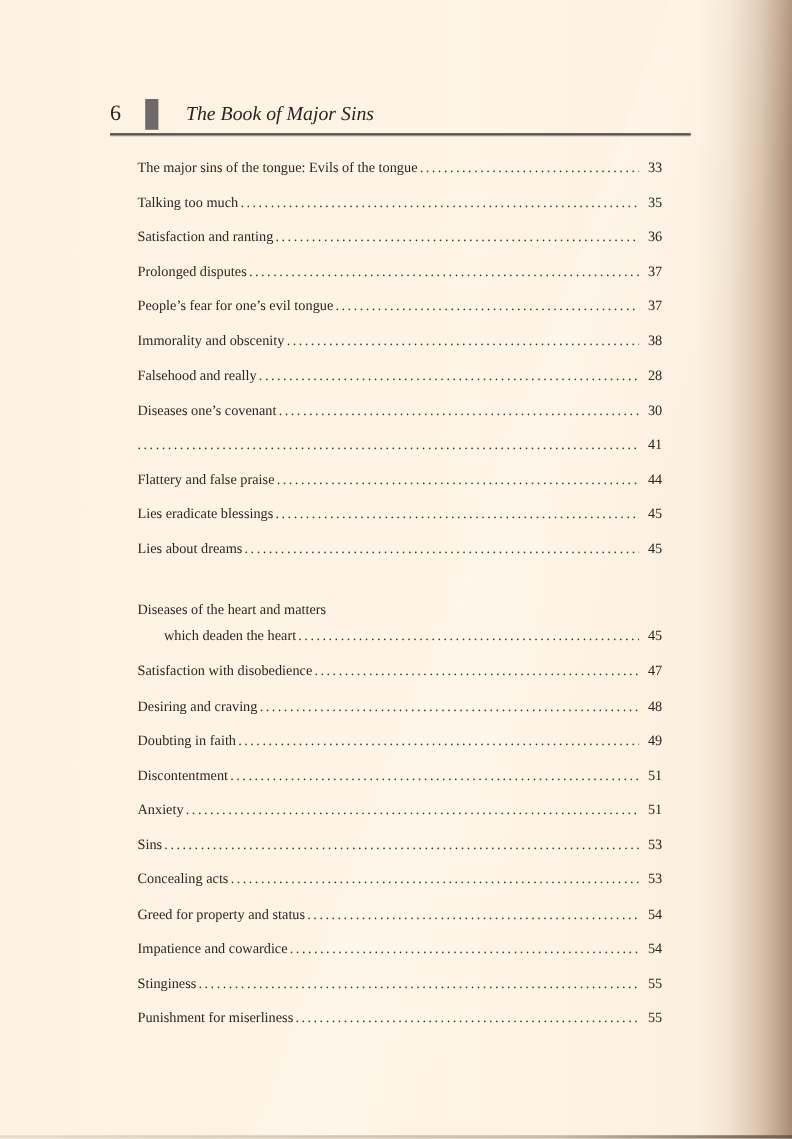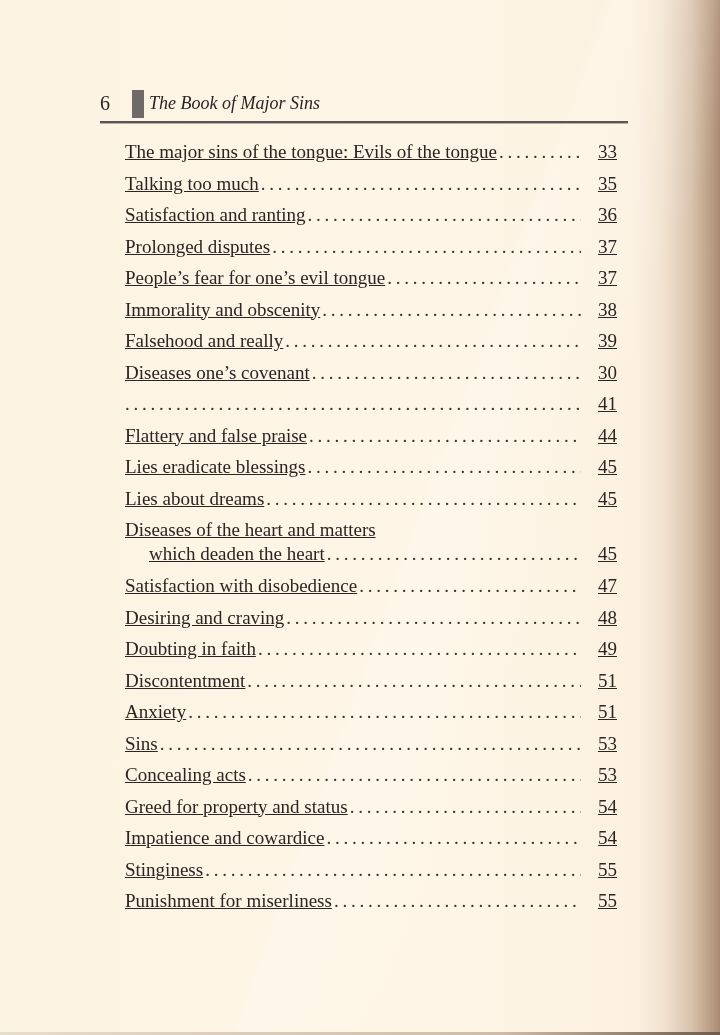--- a/index.html
+++ b/index.html
@@ -26,48 +26,48 @@
       position:absolute; left:100px; top:88px; width:528px; height:30px;
     }
     .page-num {
       position:absolute; left:0; top:4px; font-size:20px;
     }
     .header-block {
       position:absolute; left:32px; top:2px; width:12px; height:28px;
       background:#6f6a68;
     }
     .running-title {
-      position:absolute; left:49px; top:5px; font-size:18px; font-style:italic;
+      position:absolute; left:69px; top:5px; font-size:18px; font-style:italic;
     }
     .header-rule {
       position:absolute; left:100px; top:121px; width:528px; height:2px;
       background:#5a5553;
       box-shadow:0 1px 0 #b9aea3;
     }
     .toc {
       position:absolute; left:125px; top:140px; width:492px;
     }
     .toc-row {
-      position:relative; height:31.5px; font-size:19px; line-height:24px;text-decoration:underline;
-    }
-    .toc-row.two-line { height:56px; }
+      position:relative; height:31.5px; font-size:13px; line-height:24px;
+    }
+    .toc-row.two-line { height:56px;margin-top:24px; }
     .toc-line {
       display:flex; align-items:baseline; white-space:nowrap;
     }
     .toc-line .label { flex:0 0 auto; padding-right:2px; }
     .toc-line .dots {
       flex:1 1 auto; overflow:hidden; letter-spacing:0;
       color:#3b3532;
     }
     .toc-line .dots::before {
       content:". . . . . . . . . . . . . . . . . . . . . . . . . . . . . . . . . . . . . . . . . . . . . . . . . . . . . . . . . . . . . . . . . . . . . . . . . . . . . . . . . . . . . . . . . . . . .";
       display:inline-block; letter-spacing:-0.5px;
     }
     .toc-line .pg {
-      flex:0 0 28px; text-align:right; padding-left:8px;
+      flex:0 0 28px; padding-left:8px;
     }
     .indent { padding-left:24px; }
   </style>
 </head>
 <body>
 
 <div class="page"></div>
 <div class="faint-band"></div>
 
 <div class="header">
@@ -117,21 +117,21 @@
       <div class="toc-line">
         <span class="label">Immorality and obscenity</span>
         <span class="dots"></span>
         <span class="pg">38</span>
       </div>
     </div>
   <div class="toc-row">
       <div class="toc-line">
         <span class="label">Falsehood and really</span>
         <span class="dots"></span>
-        <span class="pg">39</span>
+        <span class="pg">28</span>
       </div>
     </div>
   <div class="toc-row">
       <div class="toc-line">
         <span class="label">Diseases one’s covenant</span>
         <span class="dots"></span>
         <span class="pg">30</span>
       </div>
     </div>
   <div class="toc-row">

